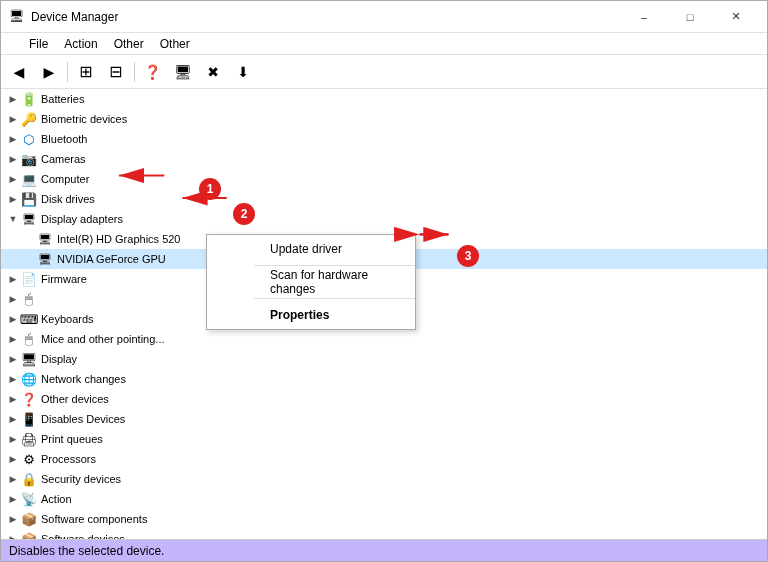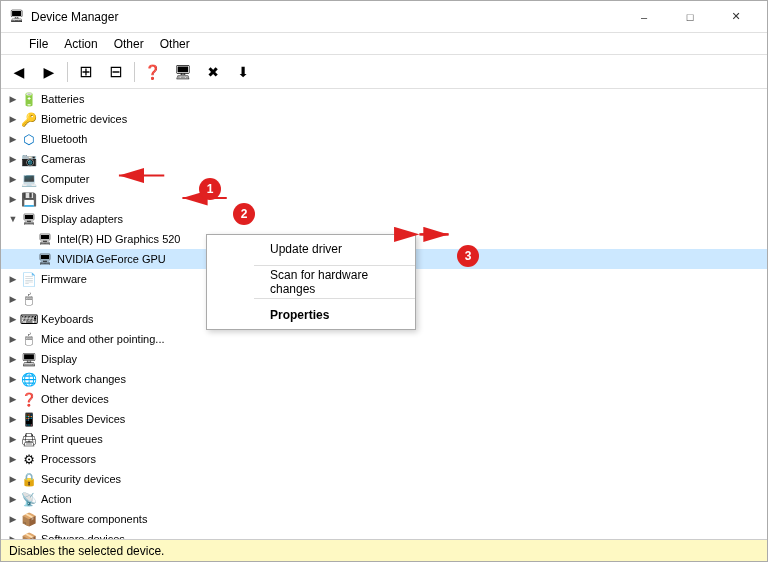--- a/index.html
+++ b/index.html
@@ -207,21 +207,21 @@
 
     .ctx-separator {
       height: 1px;
       background: #ddd;
       margin: 2px 0;
     }
 
     
     .status-bar {
       height: 22px;
-      background: #fef9c3;
+      background: #c4b5fd;
       border-top: 1px solid #ccc;
       display: flex;
       align-items: center;
       padding: 4px 8px;
       font-size: 12px;
       color: #000;
     }
 
     
     .annotation {

